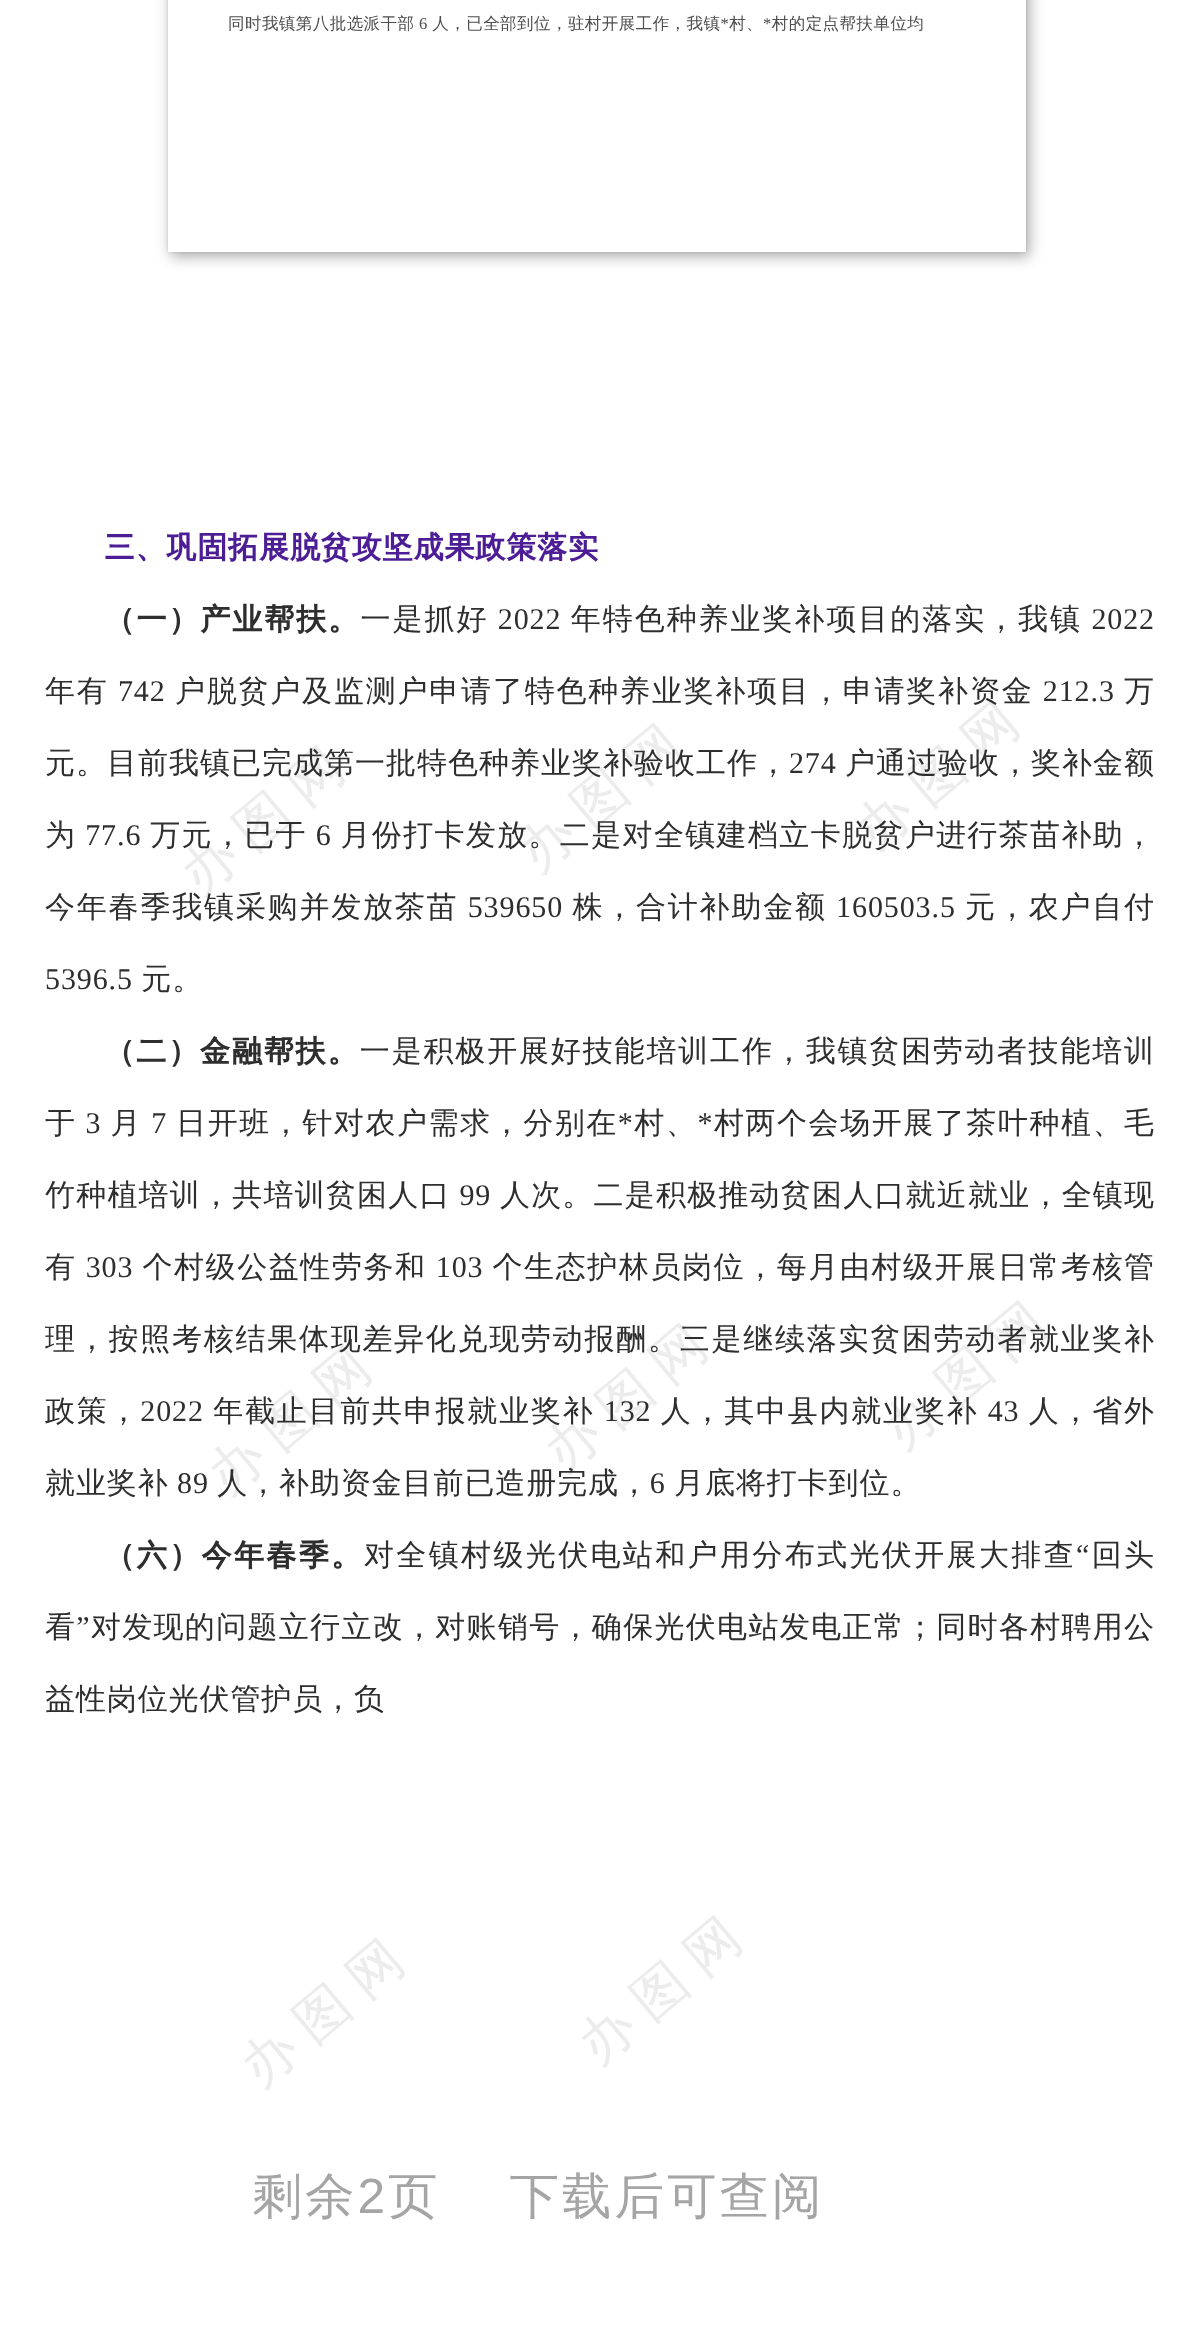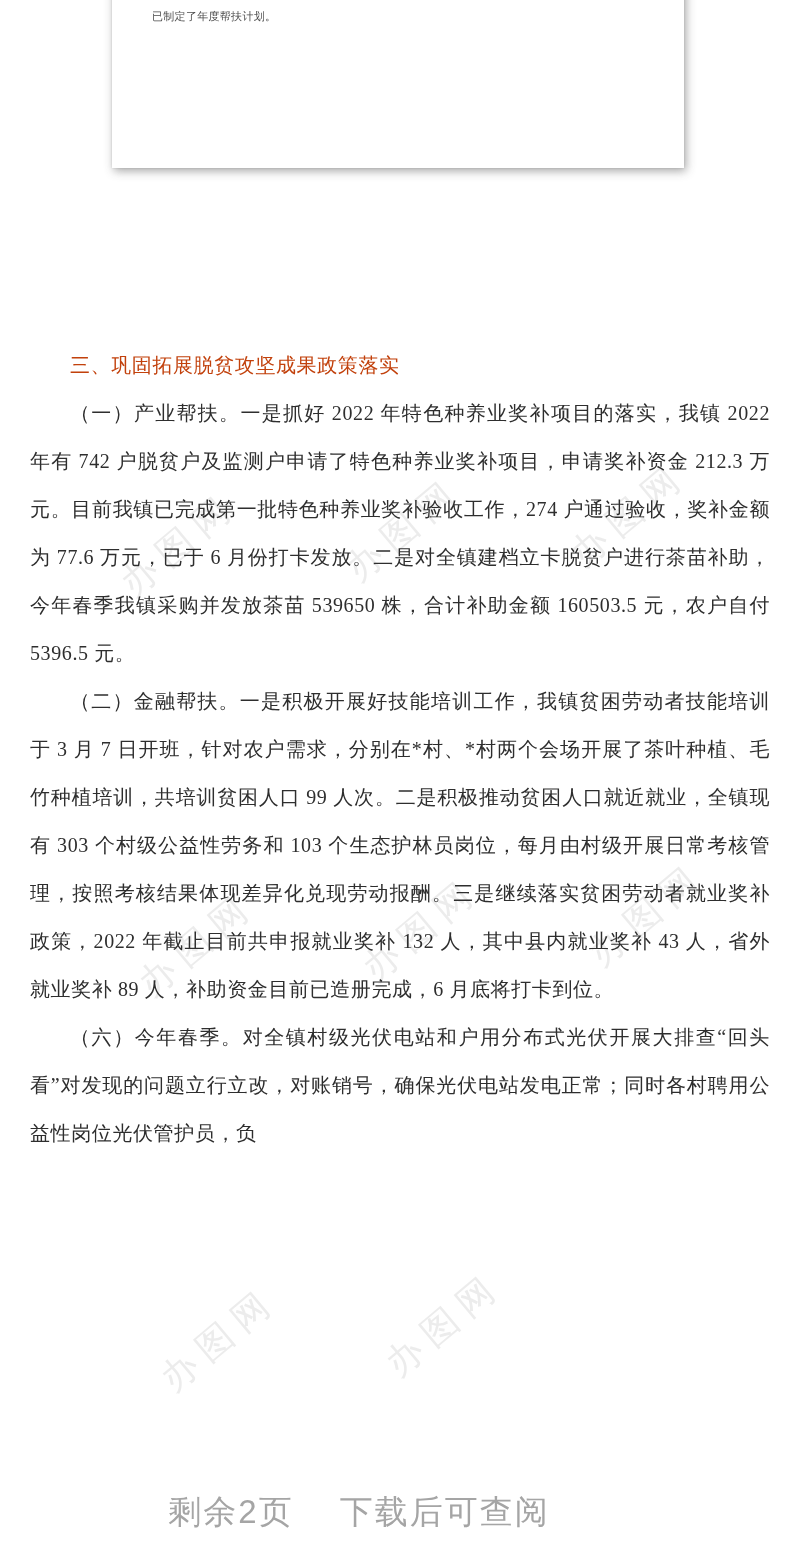--- a/index.html
+++ b/index.html
@@ -55,35 +55,35 @@
     box-sizing: border-box;
     padding: 0 30px;
     font-size: 20px;
     line-height: 48px;
     letter-spacing: 0.6px;
     color: #2e2e2e;
     text-align: justify;
     z-index: 1;
   }
   .doc .heading {
-    font-weight: normal;
+    font-weight: bold;
     text-indent: 2em;
     margin: 0;
-    color: #c2410c;
+    color: #4c1d95;
   }
   .doc p {
     margin: 0;
     text-indent: 2em;
   }
-  .para-label { font-weight: normal; }
+  .para-label { font-weight: bold; }
 
   
   .footer {
     position: absolute;
-    top: 1490px;
+    top: 1442px;
     left: 0;
     width: 100%;
     box-sizing: border-box;
     padding-right: 82px;
     text-align: center;
     font-family: "Liberation Sans", sans-serif;
     font-size: 33px;
     color: #a5a5a5;
     letter-spacing: 2px;
     z-index: 1;
@@ -98,21 +98,21 @@
   <div class="wm" style="left:335px; top:505px;">办图网</div>
   <div class="wm" style="left:560px; top:490px;">办图网</div>
   <div class="wm" style="left:128px; top:920px;">办图网</div>
   <div class="wm" style="left:352px; top:905px;">办图网</div>
   <div class="wm" style="left:578px; top:890px;">办图网</div>
   <div class="wm" style="left:150px; top:1315px;">办图网</div>
   <div class="wm" style="left:375px; top:1300px;">办图网</div>
 </div>
 
 <div class="prev-card">
-  <div class="prev-line">已制定了年度帮扶计划。</div>
+  <div class="prev-line">同时我镇第八批选派干部 6 人，已全部到位，驻村开展工作，我镇*村、*村的定点帮扶单位均</div>
 </div>
 
 <div class="doc">
   <p class="heading">三、巩固拓展脱贫攻坚成果政策落实</p>
   <p><span class="para-label">（一）产业帮扶。</span><span>一是抓好 2022 年特色种养业奖补项目的落实，我镇 2022 年有 742 户脱贫户及监测户申请了特色种养业奖补项目，申请奖补资金 212.3 万元。目前我镇已完成第一批特色种养业奖补验收工作，274 户通过验收，奖补金额为 77.6 万元，已于 6 月份打卡发放。二是对全镇建档立卡脱贫户进行茶苗补助，今年春季我镇采购并发放茶苗 539650 株，合计补助金额 160503.5 元，农户自付 5396.5 元。</span></p>
   <p><span class="para-label">（二）金融帮扶。</span><span>一是积极开展好技能培训工作，我镇贫困劳动者技能培训于 3 月 7 日开班，针对农户需求，分别在*村、*村两个会场开展了茶叶种植、毛竹种植培训，共培训贫困人口 99 人次。二是积极推动贫困人口就近就业，全镇现有 303 个村级公益性劳务和 103 个生态护林员岗位，每月由村级开展日常考核管理，按照考核结果体现差异化兑现劳动报酬。三是继续落实贫困劳动者就业奖补政策，2022 年截止目前共申报就业奖补 132 人，其中县内就业奖补 43 人，省外就业奖补 89 人，补助资金目前已造册完成，6 月底将打卡到位。</span></p>
   <p><span class="para-label">（六）今年春季。</span><span>对全镇村级光伏电站和户用分布式光伏开展大排查“回头看”对发现的问题立行立改，对账销号，确保光伏电站发电正常；同时各村聘用公益性岗位光伏管护员，负</span></p>
 </div>
 
 <div class="footer">

